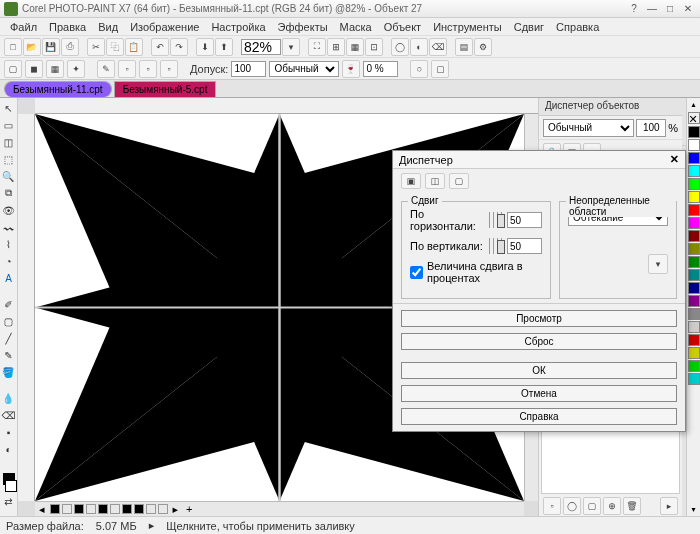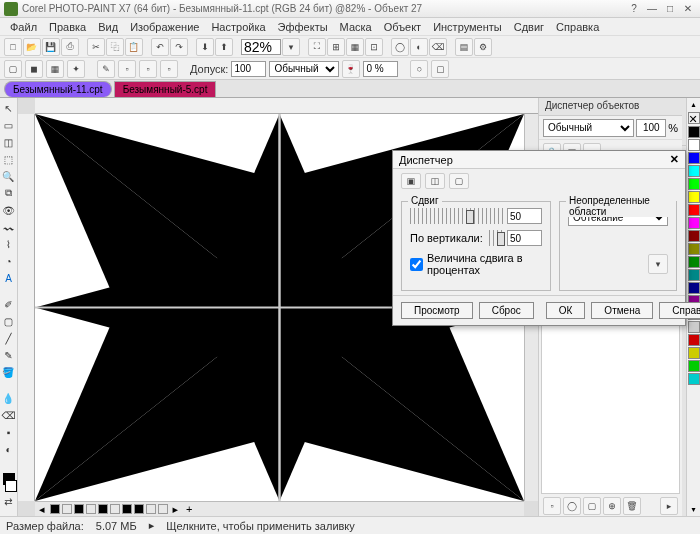--- a/index.html
+++ b/index.html
@@ -72,21 +72,21 @@
 .dlg-icons { display: flex; gap: 4px; margin-bottom: 6px; }
 .dlg-icons .tbtn { width: 20px; height: 16px; }
 .dlg-cols { display: flex; gap: 8px; }
 .dlg-group { border: 1px solid #bbb; padding: 6px 8px 8px; position: relative; margin-top: 6px; }
 .dlg-group-title { position: absolute; top: -7px; left: 6px; background: #f0f0f0; padding: 0 3px; font-size: 10px; }
 .dlg-row { display: flex; align-items: center; gap: 4px; margin-bottom: 6px; font-size: 10px; }
 .dlg-row label { width: 75px; }
 .slider { flex: 1; height: 16px; background: repeating-linear-gradient(90deg,#999 0,#999 1px,transparent 1px,transparent 4px); position: relative; }
 .slider::after { content: ''; position: absolute; top: 2px; left: 60%; width: 6px; height: 12px; background: #e0e0e0; border: 1px solid #555; }
 .dlg-sel { width: 100px; height: 18px; border: 1px solid #999; background: white; font-size: 10px; }
-.dlg-btns { display: flex; gap: 6px; padding: 6px 8px; border-top: 1px solid #ccc; }
+.dlg-btns { display: flex; gap: 6px; padding: 6px 8px; border-top: 1px solid #ccc; flex-direction: column; }
 .dlg-btn { padding: 2px 12px; border: 1px solid #888; background: #f5f5f5; font-size: 10px; cursor: pointer; }
 .spacer { flex: 1; }
 </style>
 </head>
 <body>
 
 <div class="titlebar">
   <div class="icon"></div>
   <div class="title">Corel PHOTO-PAINT X7 (64 бит) - Безымянный-11.cpt (RGB 24 бит) @82% - Объект 27</div>
   <div class="wbtn">?</div>
@@ -357,20 +357,21 @@
   <div class="dlg-body">
     <div class="dlg-icons">
       <div class="tbtn">▣</div>
       <div class="tbtn">◫</div>
       <div class="tbtn">▢</div>
     </div>
     <div class="dlg-cols">
       <div class="dlg-group" style="flex:1.6">
         <div class="dlg-group-title">Сдвиг</div>
         <div class="dlg-row">
+          <label>По горизонтали:</label>
           <div class="slider"></div>
           <input class="pinput" value="50" style="">
         </div>
         <div class="dlg-row">
           <label>По вертикали:</label>
           <div class="slider"></div>
           <input class="pinput" value="50" style="">
         </div>
         <div class="dlg-row">
           <input type="checkbox" checked="" style="">

